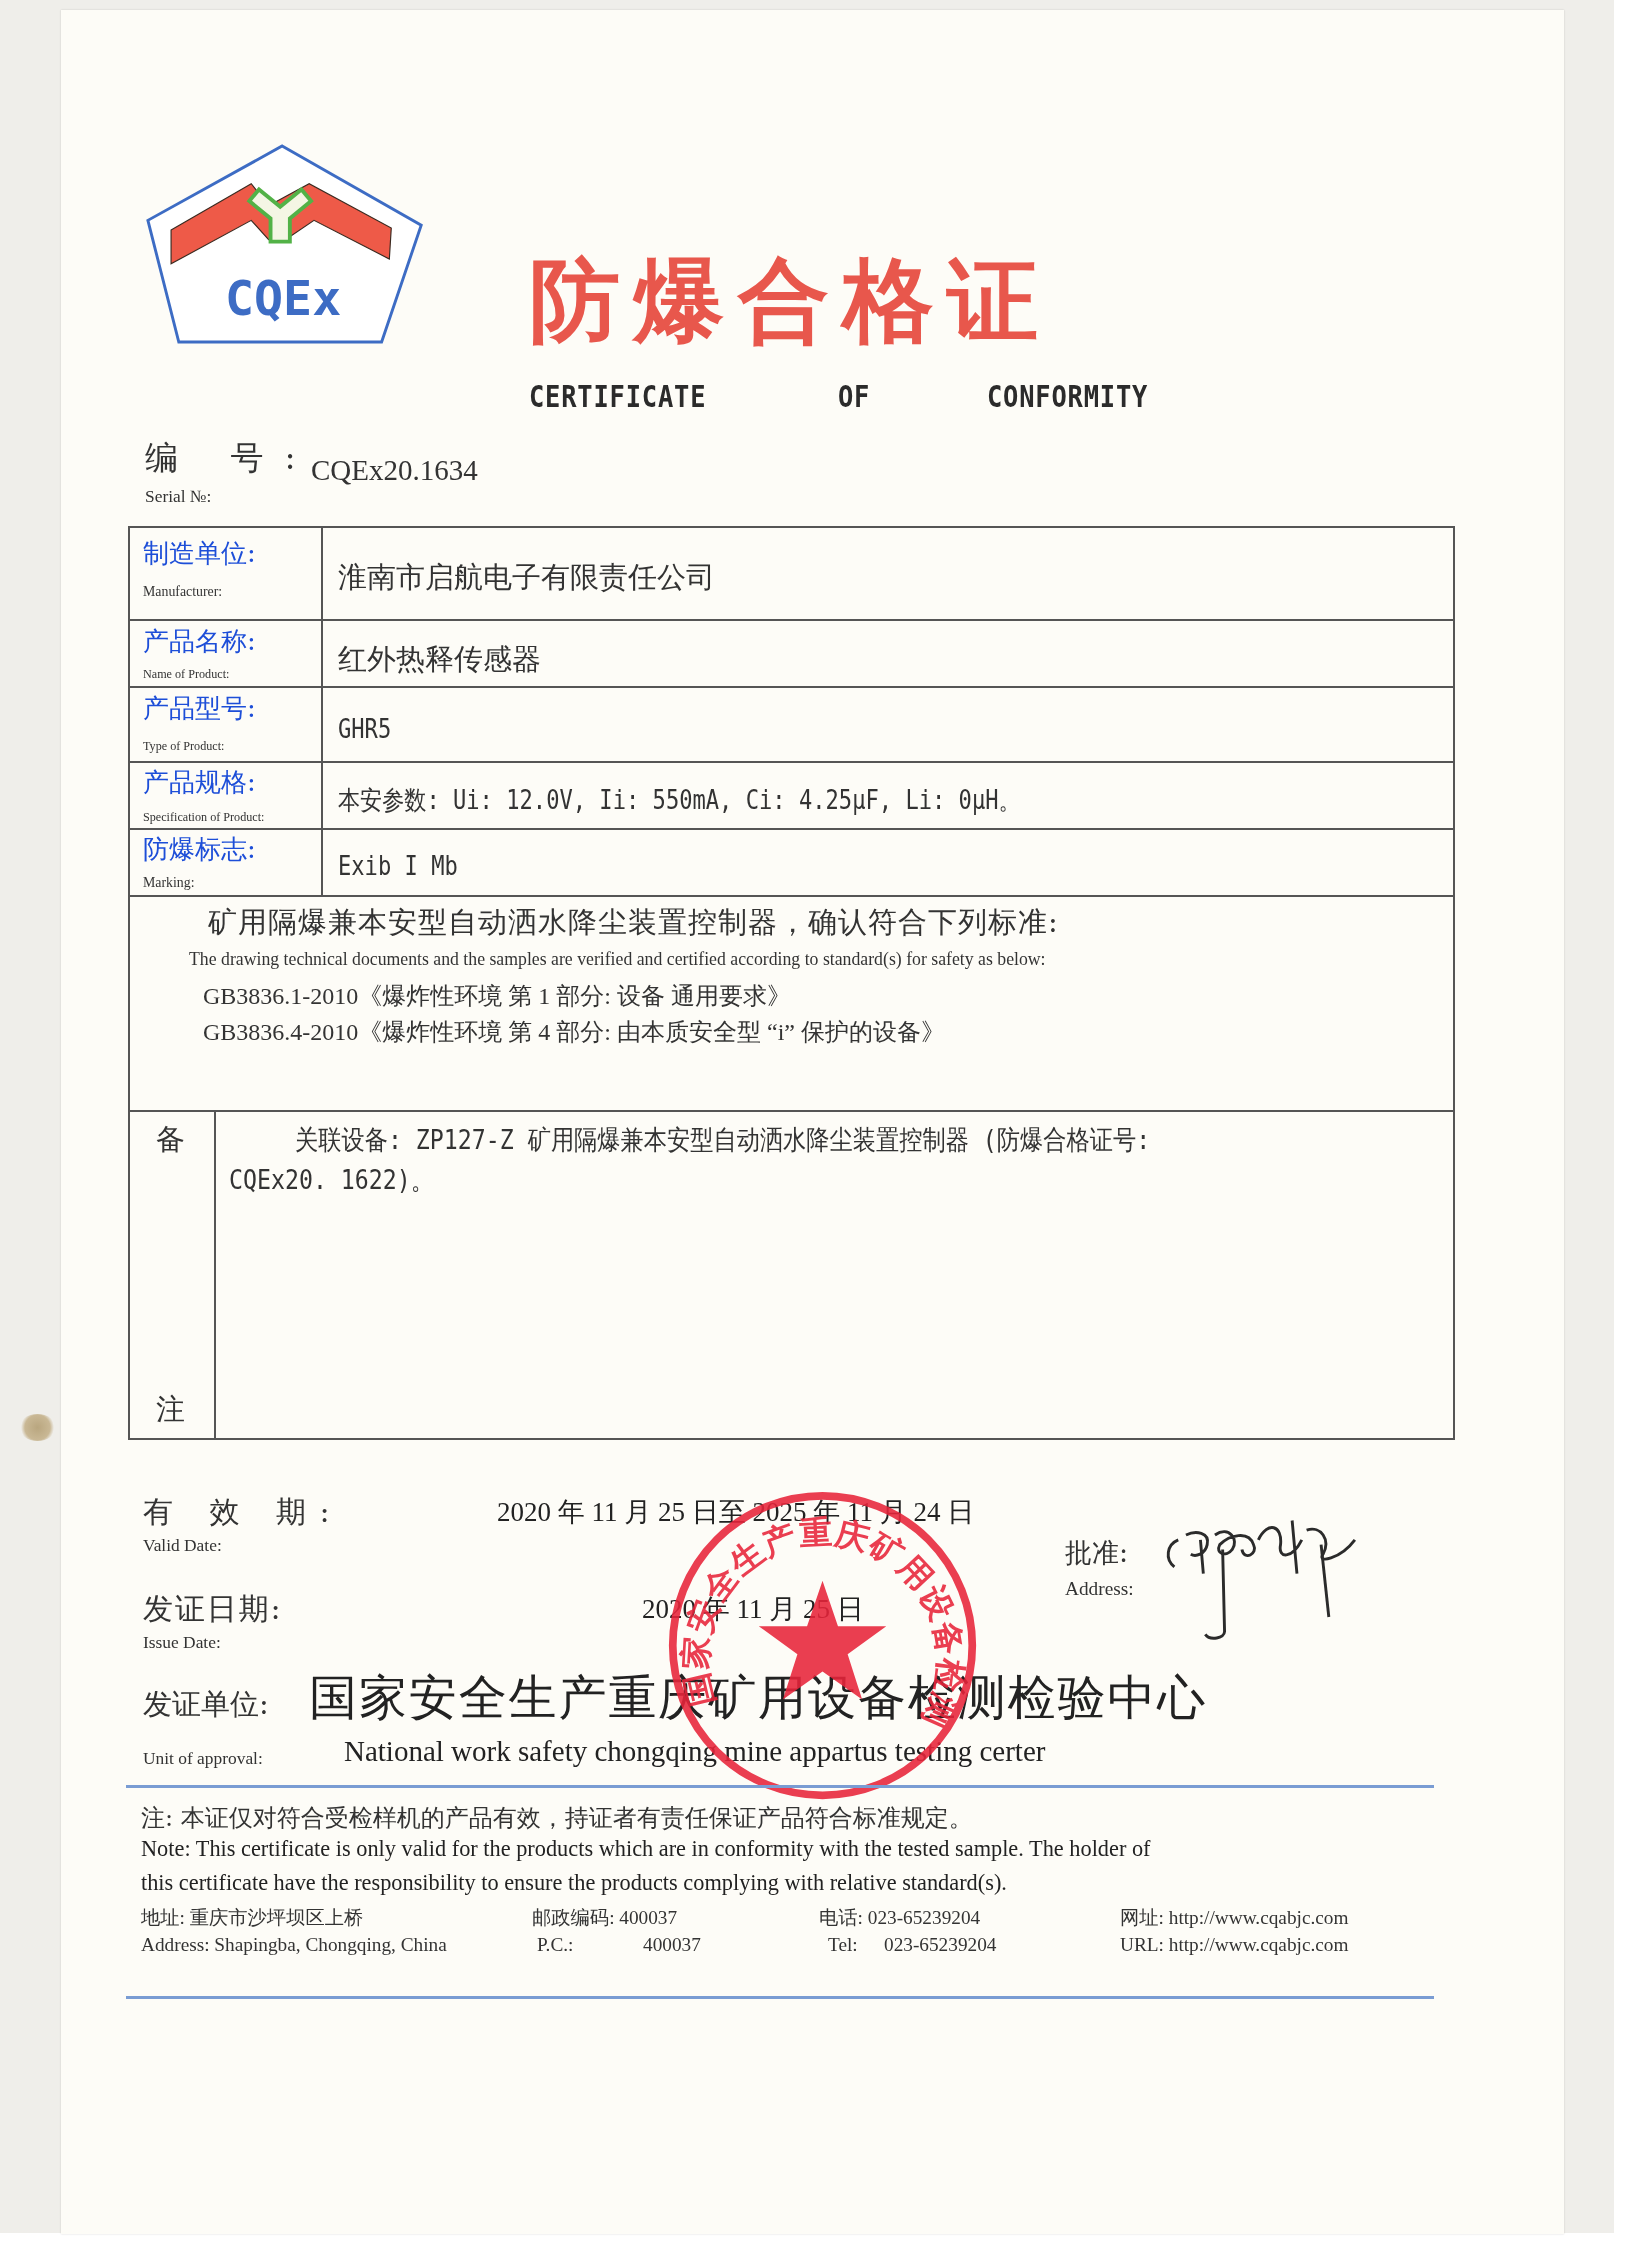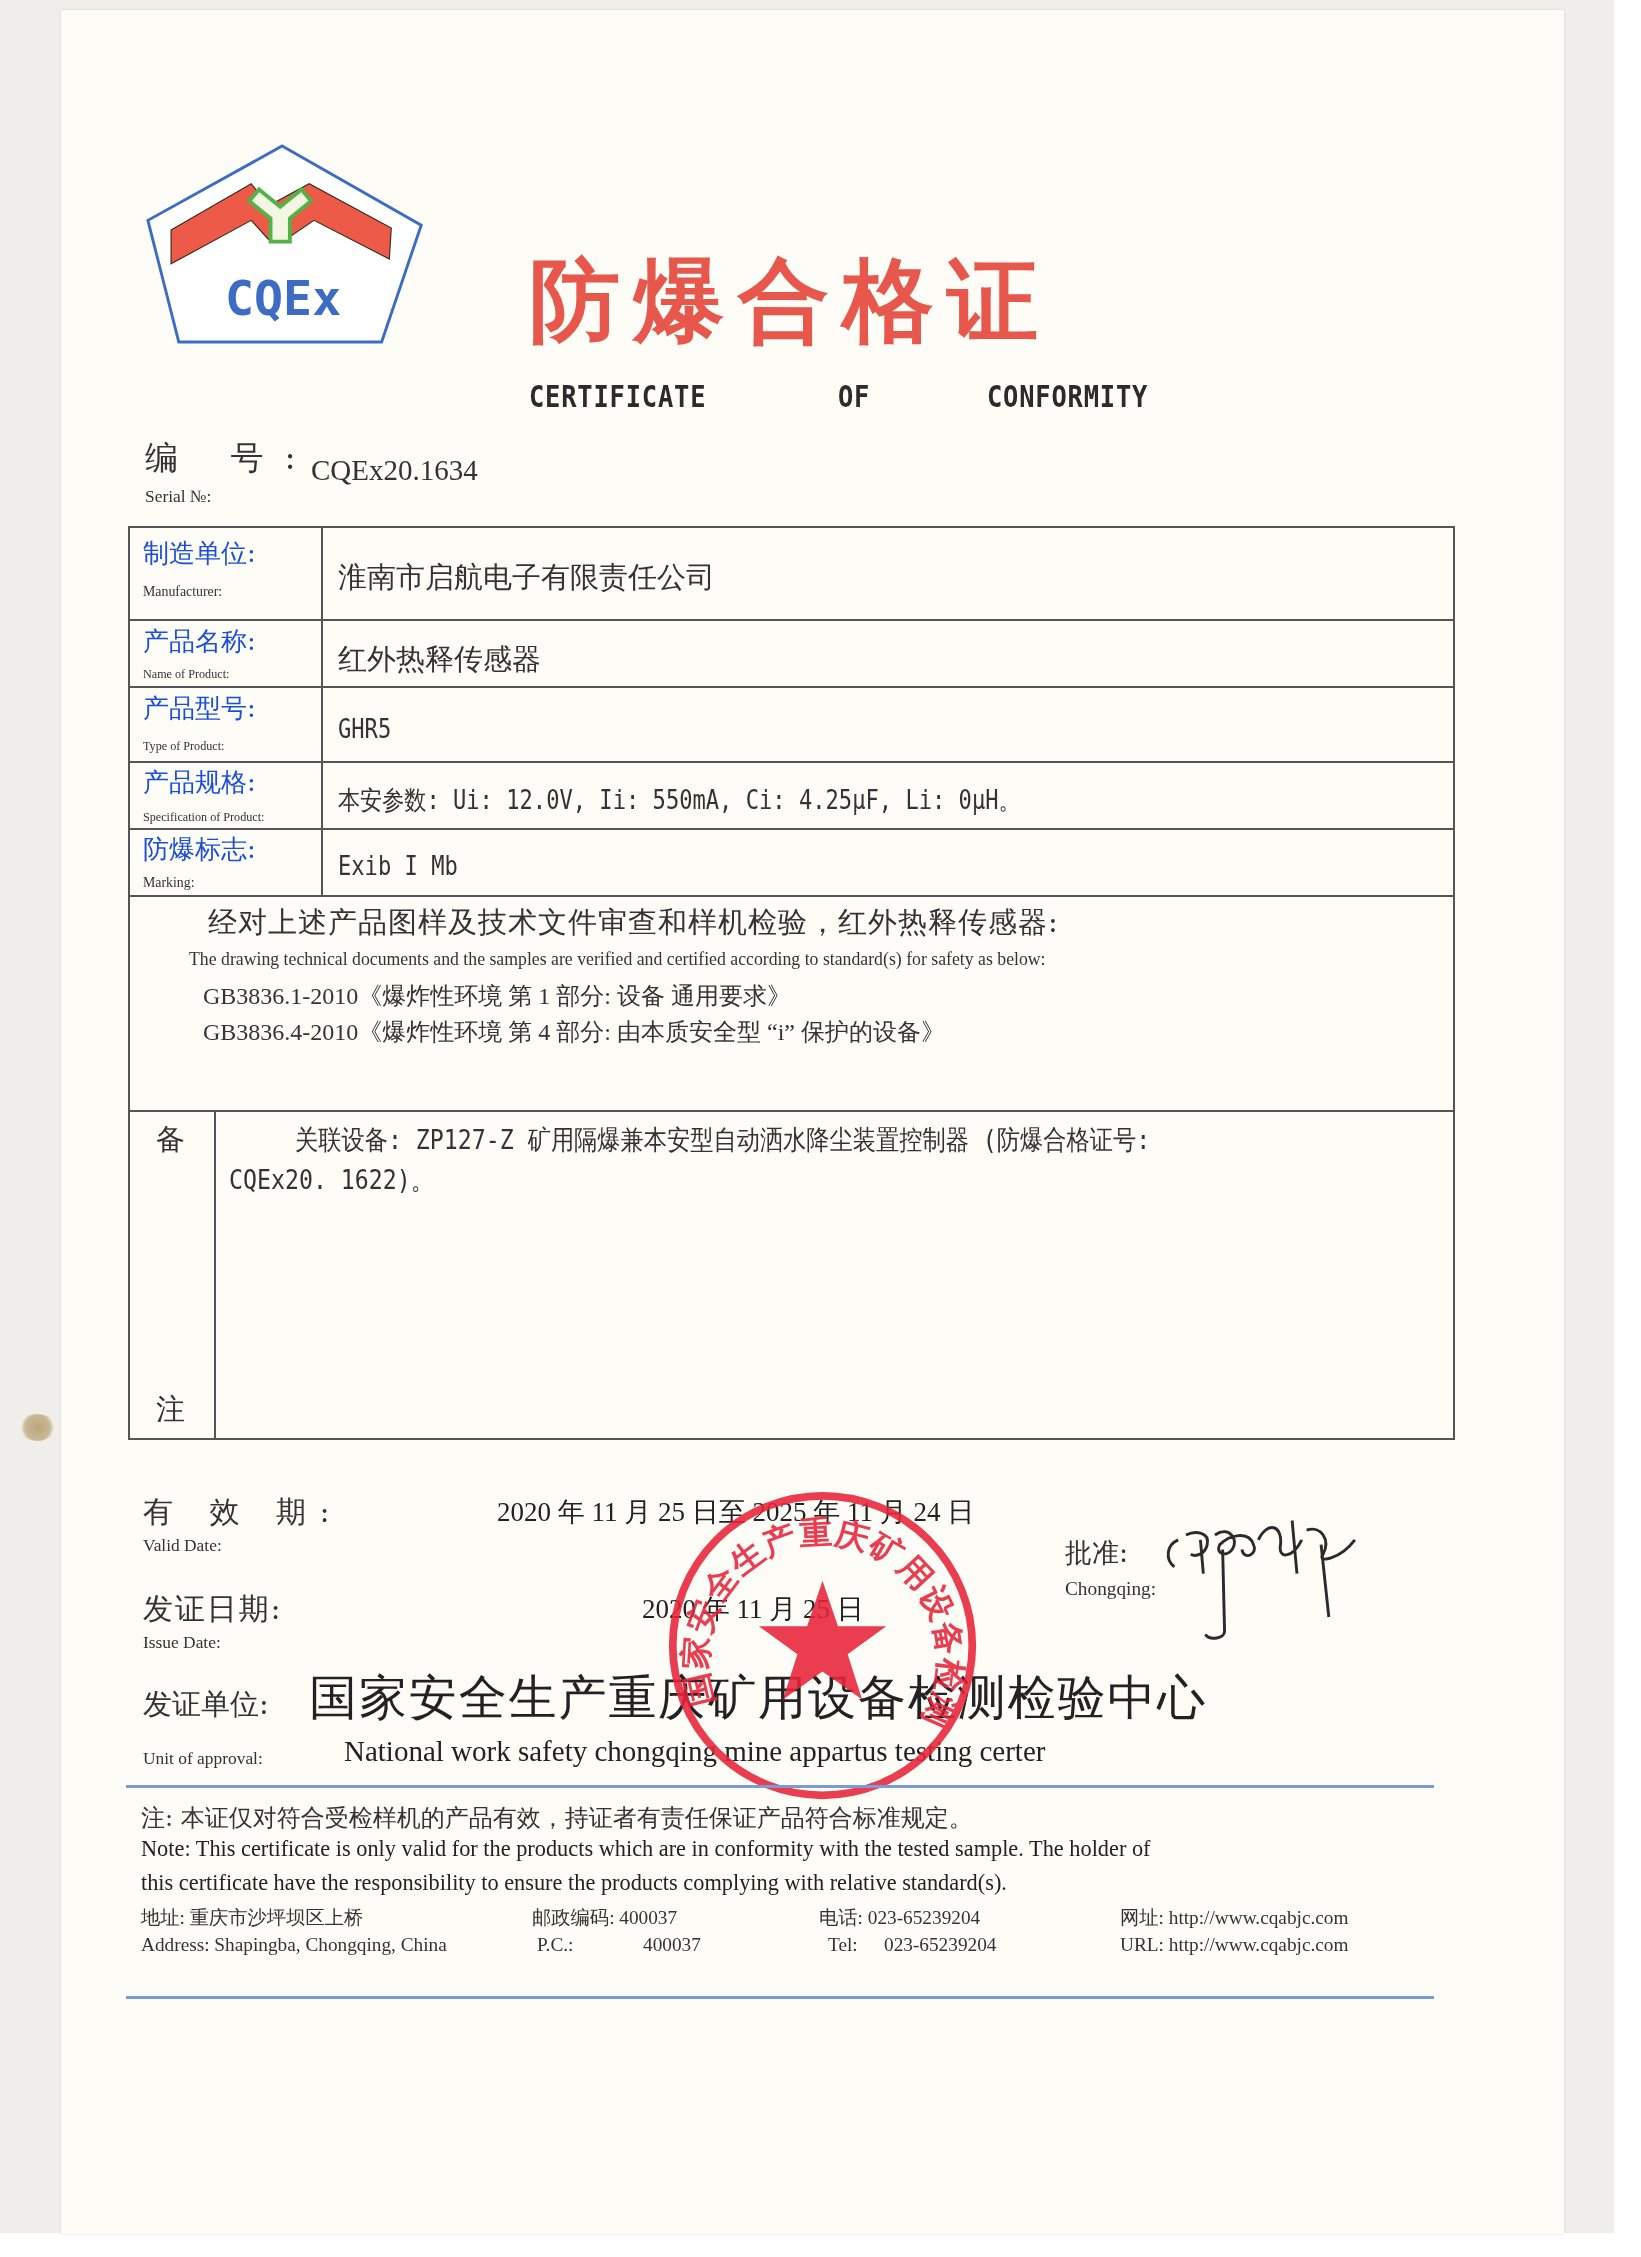--- a/index.html
+++ b/index.html
@@ -105,40 +105,40 @@
   <div class="lbl-en" style="left:143px;top:809px;font-size:13.5px;">Specification of Product:</div>
   <div class="val val-mono" style="left:338px;top:783px;">本安参数: Ui: 12.0V, Ii: 550mA, Ci: 4.25μF, Li: 0μH。</div>
 </div>
 
 <div>
   <div class="lbl-cn" style="left:143px;top:832px;">防爆标志:</div>
   <div class="lbl-en" style="left:143px;top:873px;">Marking:</div>
   <div class="val val-mono" style="left:338px;top:851px;">Exib I Mb</div>
 </div>
 
-<div class="stmt-cn">经对上述产品图样及技术文件审查和样机检验，红外热释传感器:</div>
+<div class="stmt-cn">矿用隔爆兼本安型自动洒水降尘装置控制器，确认符合下列标准:</div>
 <div class="stmt-en">The drawing technical documents and the samples are verified and certified according to standard(s) for safety as below:</div>
 <div class="std" style="top:980px;">GB3836.1-2010《爆炸性环境 第 1 部分: 设备 通用要求》</div>
 <div class="std" style="top:1016px;text-align:right;">GB3836.4-2010《爆炸性环境 第 4 部分: 由本质安全型 “i” 保护的设备》</div>
 
 <div class="rk-label" style="left:156px;top:1120px;">备</div>
 <div class="rk-label" style="left:156px;top:1390px;">注</div>
 <div class="remark-text" style="left:295px;top:1122px;">关联设备: ZP127-Z 矿用隔爆兼本安型自动洒水降尘装置控制器 (防爆合格证号:</div>
 <div class="remark-text" style="left:229px;top:1162px;">CQEx20. 1622)。</div>
 
 <div class="field-cn" style="left:143px;top:1492px;letter-spacing:13.5px;">有 效 期:</div>
 <div class="field-en" style="left:143px;top:1535px;">Valid Date:</div>
 <div class="date-text" style="left:497px;top:1494px;">2020 年 11 月 25 日至 2025 年 11 月 24 日</div>
 
 <div class="field-cn" style="left:143px;top:1589px;letter-spacing:1.9px;">发证日期:</div>
 <div class="field-en" style="left:143px;top:1632px;">Issue Date:</div>
 <div class="date-text" style="left:642px;top:1591px;">2020 年 11 月 25 日</div>
 
 <div class="approval-cn">批准:</div>
-<div class="approval-en">Chongqing:</div>
+<div class="approval-en">Address:</div>
 
 <svg class="signature" viewBox="0 0 230 155">
   <path d="M22,40 C10,45 8,60 18,68 M30,35 C40,30 55,32 52,45 C50,55 40,58 35,55 M45,40 L48,75" stroke="#2b2b2b" stroke-width="3" fill="none"></path>
   <path d="M60,35 C75,25 85,40 78,50 C72,58 60,55 65,45 C75,35 95,30 100,45 C105,55 90,62 88,50" stroke="#2b2b2b" stroke-width="3" fill="none"></path>
   <path d="M105,40 C115,20 130,25 128,45 C125,60 140,60 150,40 M140,20 L145,75 M155,30 C170,25 180,40 172,55 C165,65 190,60 205,40" stroke="#2b2b2b" stroke-width="3" fill="none"></path>
   <path d="M68,50 L70,135 C70,142 55,145 50,138" stroke="#2b2b2b" stroke-width="3" fill="none"></path>
   <path d="M170,45 L178,120" stroke="#2b2b2b" stroke-width="3" fill="none"></path>
 </svg>
 
 <div class="unit-label">发证单位:</div>

